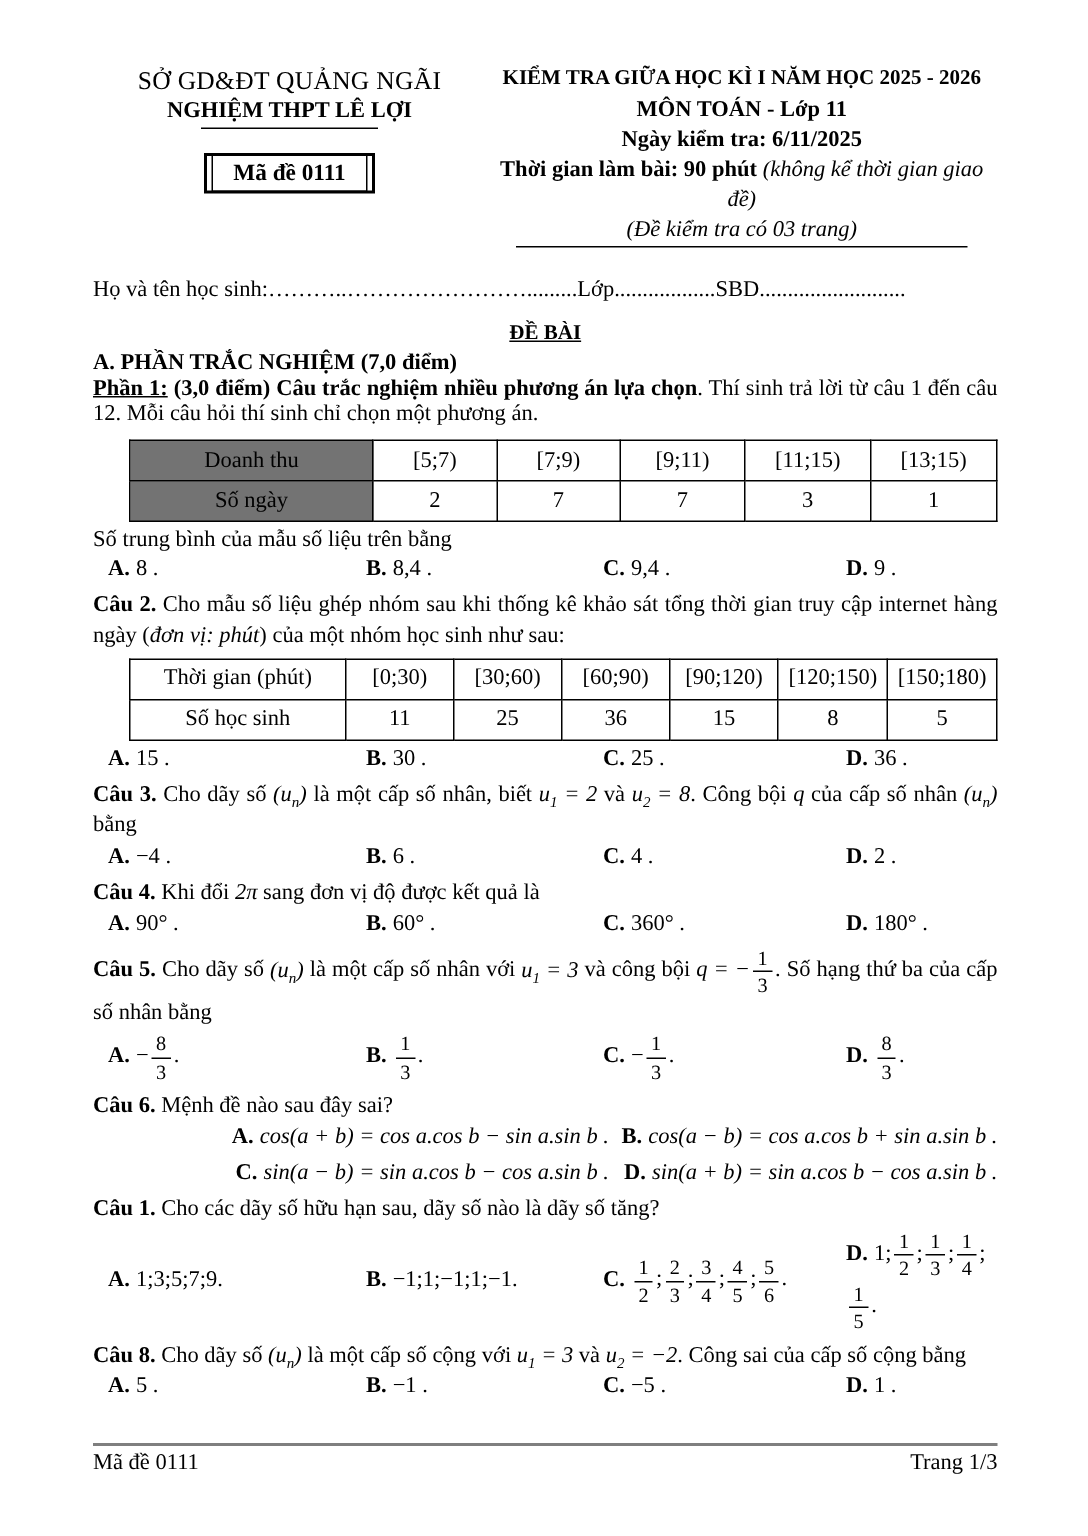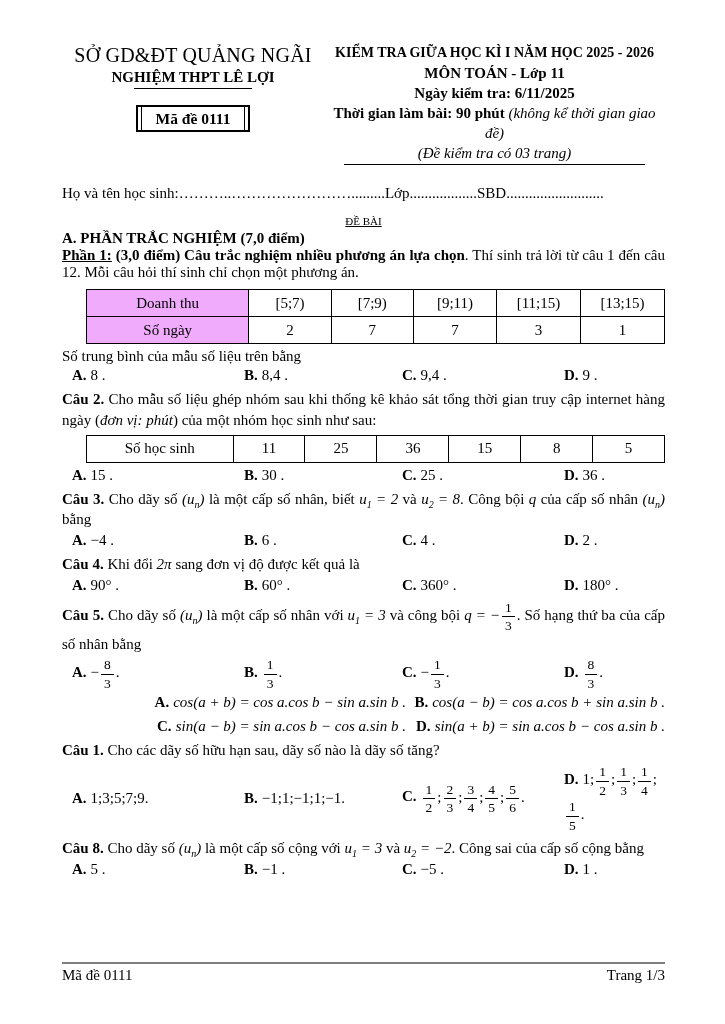--- a/index.html
+++ b/index.html
@@ -9,45 +9,45 @@
   }
   .page{padding:44px 60px 0 62px;box-sizing:border-box;}
   .b{font-weight:bold;}
   .i{font-style:italic;}
   .u{text-decoration:underline;}
   sub{font-size:10px;line-height:0;}
 
   
   .hdr{display:flex;}
   .hl{width:262px;flex-shrink:0;text-align:center;}
-  .hl .dept{font-size:20px;letter-spacing:.2px;}
+  .hl .dept{font-size:17px;letter-spacing:.2px;}
   .hl .sch{font-weight:bold;margin-top:2px;}
   .srule{width:118px;border-top:1.4px solid #000;margin:2px auto 0;}
   .codebox{display:inline-block;border:2px solid #000;padding:2.5px;margin-top:16px;background:#fff;}
   .codebox .in{border:1px solid #000;padding:3px 14px;font-weight:bold;font-size:15.5px;}
   .hr2{flex:1;text-align:center;line-height:1.34;}
   .hr2 .l1{font-weight:bold;font-size:14px;}
   .hr2 .l2,.hr2 .l3{font-weight:bold;}
   .hrule{border-top:1.3px solid #000;width:88%;margin:1px auto 0;}
 
   .stu{margin-top:20px;}
-  .debai{text-align:center;font-weight:normal;text-decoration:underline;margin:13px 0 3px;font-size:11px;}
+  .debai{text-align:center;font-weight:bold;text-decoration:underline;margin:13px 0 3px;font-size:14px;}
   .pa{font-weight:bold;margin:2px 0 0;}
   .p1{margin:0 0 8px;text-align:justify;}
 
   .q{margin:5px 0 2px;text-align:justify;line-height:1.38;}
   .qs{margin:1px 0;}
   .opts4{display:grid;grid-template-columns:172px 158px 162px 1fr;padding-left:10px;margin:2px 0 3px;align-items:center;}
   .opts2{display:grid;grid-template-columns:334px 1fr;padding-left:10px;margin:2px 0 3px;row-gap:7px;text-align:right;}
   .ok{font-weight:bold;margin-right:4px;}
 
   table.tbl{border-collapse:collapse;margin:4px 0 4px 24px;}
   .tbl td{border:1.4px solid #000;text-align:center;padding:1px 4px;height:24px;}
   .t1 td{width:79px;}
-  .t1 td.lblg{width:168px;background:#f0abfc;}
+  .t1 td.lblg{width:168px;background:#737373;}
   .t2{margin-left:62px;}
   .t2 td{width:64px;}
   .t2 td.lblw{width:140px;}
 
   .frac{display:inline-block;vertical-align:middle;text-align:center;line-height:1;margin:1px 2px;font-size:13.5px;}
   .frac .fn{display:block;border-bottom:1.1px solid #000;padding:1px 3px 2px;}
   .frac .fd{display:block;padding:2px 3px 0;}
 
   .footer{position:absolute;left:62px;right:60px;top:962px;border-top:2px solid #7f7f7f;
     display:flex;justify-content:space-between;padding-top:3px;}
@@ -115,20 +115,29 @@
     <div><span class="ok">C.</span><span>9,4 .</span></div>
     <div><span class="ok">D.</span><span>9 .</span></div>
   </div>
 
   <p class="q">
     <span class="b">Câu 2.</span>
     <span>Cho mẫu số liệu ghép nhóm sau khi thống kê khảo sát tổng thời gian truy cập internet hàng ngày (</span><span class="i">đơn vị: phút</span><span>) của một nhóm học sinh như sau:</span>
   </p>
   <table class="tbl t2">
     <tbody>
+        <tr>
+      <td class="lblw">Thời gian (phút)</td>
+      <td>[0;30)</td>
+      <td>[30;60)</td>
+      <td>[60;90)</td>
+      <td>[90;120)</td>
+      <td>[120;150)</td>
+      <td>[150;180)</td>
+    </tr>
     <tr>
       <td class="lblw">Số học sinh</td>
       <td>11</td>
       <td>25</td>
       <td>36</td>
       <td>15</td>
       <td>8</td>
       <td>5</td>
     </tr>
   </tbody>
@@ -166,20 +175,24 @@
     <span class="b">Câu 5.</span>
     <span>Cho dãy số </span><span class="i"><span>(u</span><sub>n</sub><span>)</span></span><span> là một cấp số nhân với </span><span class="i"><span>u</span><sub>1</sub><span> = 3</span></span><span> và công bội </span><span class="i">q = −</span><span class="frac"><span class="fn">1</span><span class="fd">3</span></span><span>. Số hạng thứ ba của cấp số nhân bằng</span>
   </p>
   <div class="opts4">
     <div><span class="ok">A.</span><span>−</span><span class="frac"><span class="fn">8</span><span class="fd">3</span></span><span>.</span></div>
     <div><span class="ok">B.</span><span></span><span class="frac"><span class="fn">1</span><span class="fd">3</span></span><span>.</span></div>
     <div><span class="ok">C.</span><span>−</span><span class="frac"><span class="fn">1</span><span class="fd">3</span></span><span>.</span></div>
     <div><span class="ok">D.</span><span></span><span class="frac"><span class="fn">8</span><span class="fd">3</span></span><span>.</span></div>
   </div>
 
+  <p class="q">
+    <span class="b">Câu 6.</span>
+    <span>Mệnh đề nào sau đây sai?</span>
+  </p>
   <div class="opts2">
     <div><span class="ok">A.</span><span class="i">cos(a + b) = cos a.cos b − sin a.sin b .</span></div>
     <div><span class="ok">B.</span><span class="i">cos(a − b) = cos a.cos b + sin a.sin b .</span></div>
     <div><span class="ok">C.</span><span class="i">sin(a − b) = sin a.cos b − cos a.sin b .</span></div>
     <div><span class="ok">D.</span><span class="i">sin(a + b) = sin a.cos b − cos a.sin b .</span></div>
   </div>
 
   <p class="q">
     <span class="b">Câu 1.</span>
     <span>Cho các dãy số hữu hạn sau, dãy số nào là dãy số tăng?</span>

